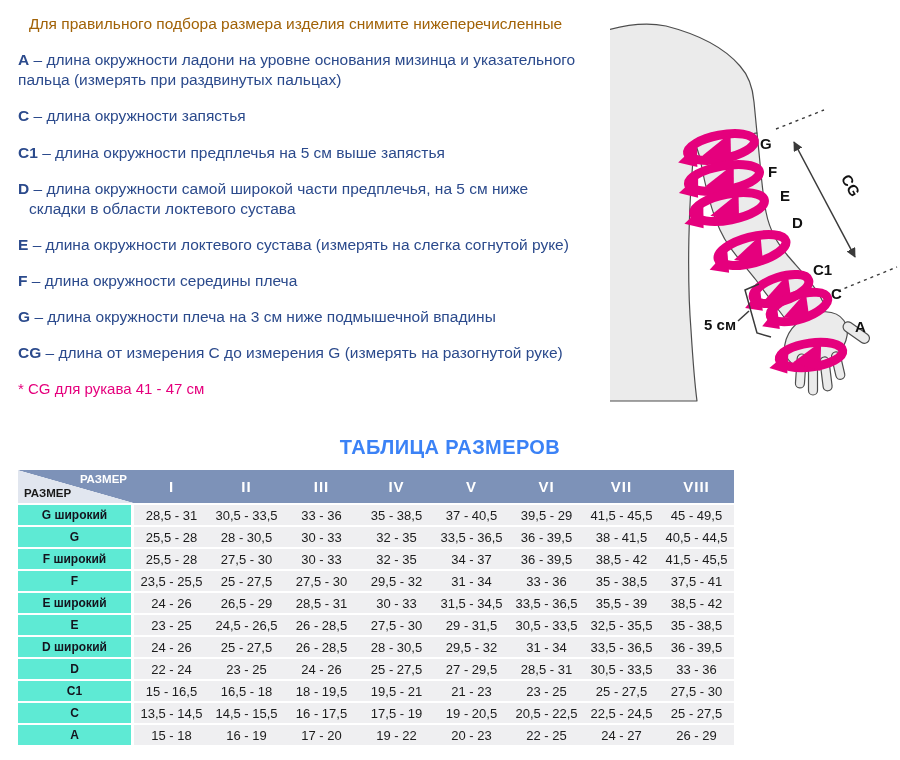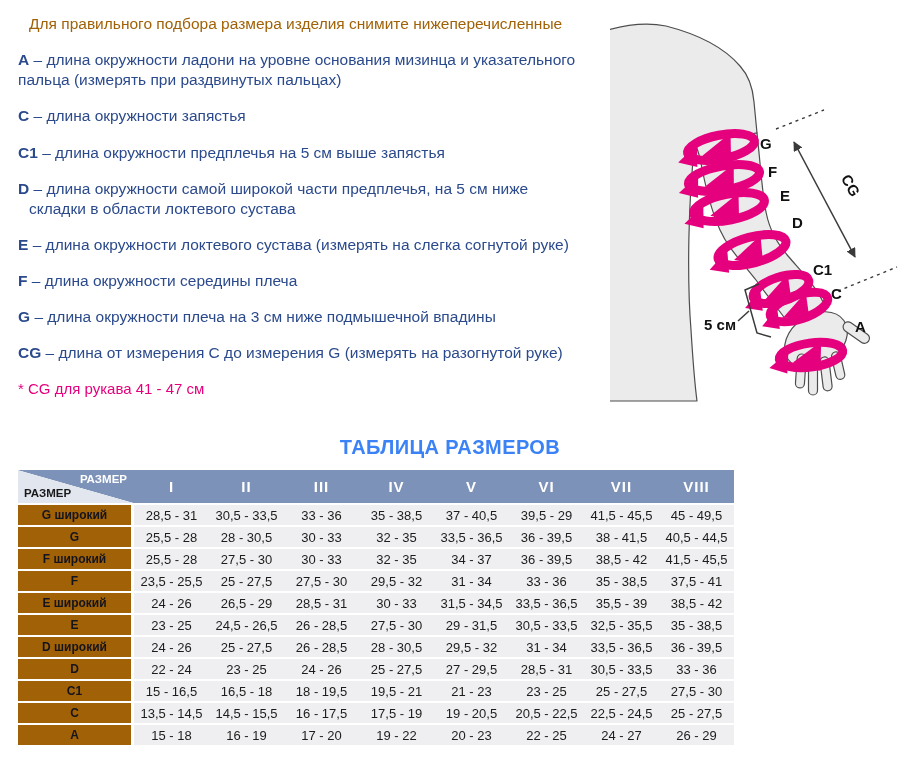--- a/index.html
+++ b/index.html
@@ -34,21 +34,21 @@
     background:linear-gradient(to bottom left, #7d92b8 49.6%, #e1e6ef 50.4%);
   }
   .corner-top   { position:absolute; top:3px;  right:7px; color:#fff;     font-weight:bold; font-size:11.5px; }
   .corner-bottom{ position:absolute; bottom:4px; left:6px; color:#1a1a1a; font-weight:bold; font-size:11.5px; }
   .hcell {
     flex:1; display:flex; align-items:center; justify-content:center;
     color:#fff; font-weight:bold; font-size:15px; letter-spacing:1px;
   }
   .trow   { display:flex; margin-top:2px; height:20px; }
   .tlabel {
-    width:113px; flex:none; margin-right:3px; background:#a16207;
+    width:113px; flex:none; margin-right:3px; background:#5eead4;
     display:flex; align-items:center; justify-content:center;
     font-weight:bold; font-size:12px; color:#14141e;
   }
   .tcells { flex:1; display:flex; background:#efeff1; }
   .tcell  {
     flex:1; display:flex; align-items:center; justify-content:center;
     font-size:13px; color:#1c1c1c;
   }
 
   

